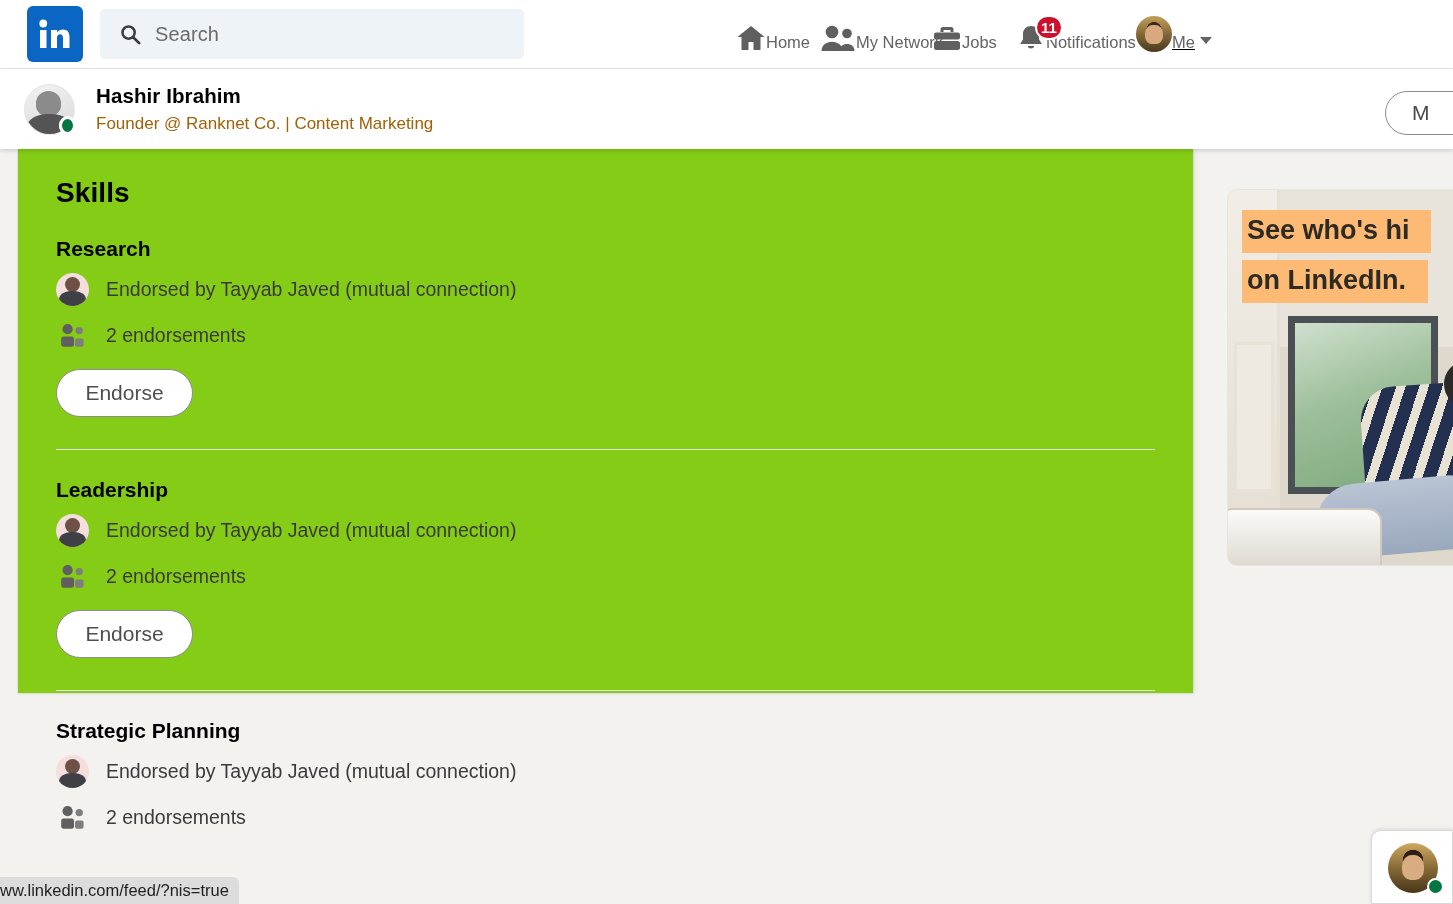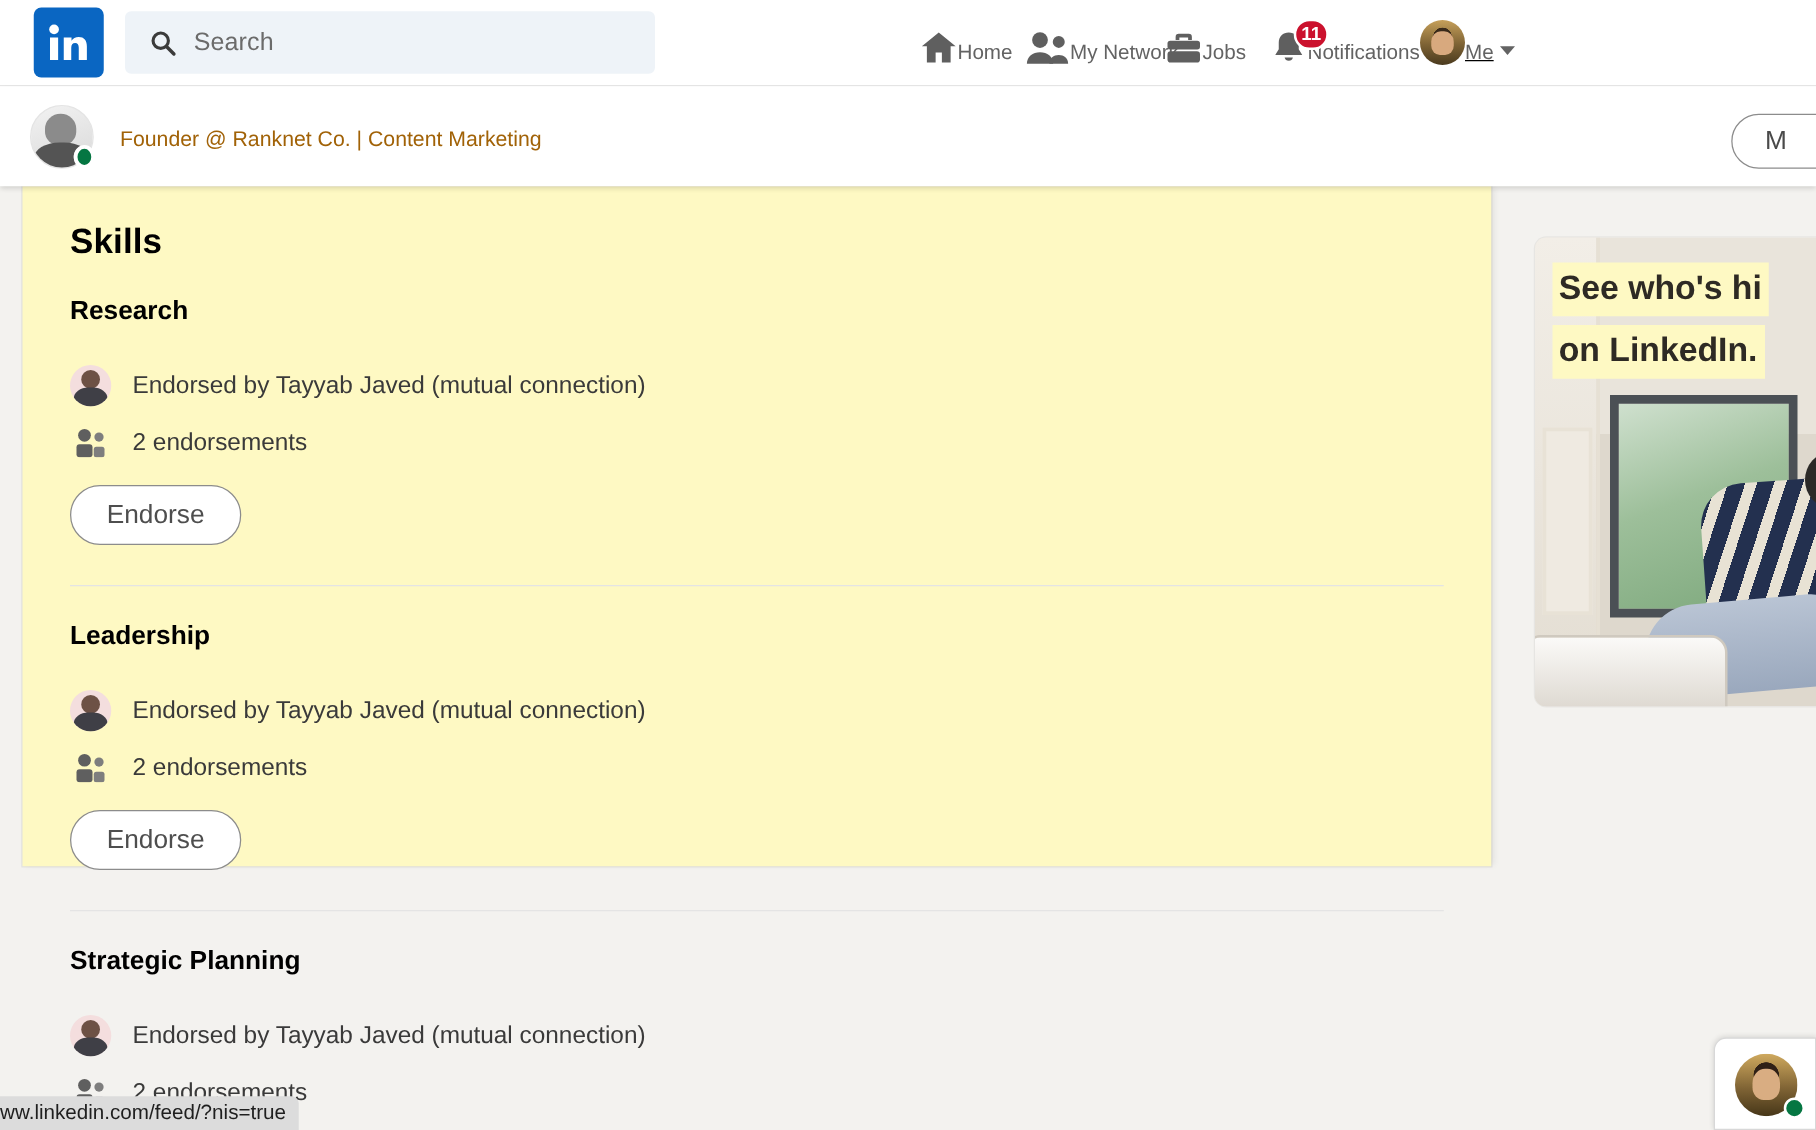--- a/index.html
+++ b/index.html
@@ -139,35 +139,35 @@
     border: 1.6px solid #8c8c8c; border-radius: 24px;
     background: #fff; color: #4a4a4a;
     font-size: 21px;
     display: flex; align-items: center; justify-content: flex-start;
   }
 
   
   .content-card {
     position: absolute; top: 149px; left: 18px;
     width: 1175px; height: 544px;
-    background: #fef9c3;
+    background: #84cc16;
     box-shadow: 0 0 0 1px rgba(0,0,0,.06), 2px 0 5px rgba(0,0,0,.07);
   }
   .skills-title {
     margin: 28px 0 0 38px;
     font-size: 28px; font-weight: bold; color: #000; letter-spacing: .1px;
   }
   .skill-block { padding: 0 59px 0 38px; }
   .skill-name {
     font-size: 21px; font-weight: bold; color: #000;
     margin-top: 28px;
   }
   .endorse-row {
     display: flex; align-items: center;
-    margin-top: 31px;
+    margin-top: 12px;
   }
   .endorser-av {
     width: 33px; height: 33px; border-radius: 50%;
     background: #f4dede; position: relative; overflow: hidden;
     flex: 0 0 auto;
   }
   .endorser-av::before {
     content: ""; position: absolute; left: 27%; top: 13%;
     width: 46%; height: 46%; border-radius: 50%;
     background: #6d5145;
@@ -247,26 +247,26 @@
   }
   .ad-laptop {
     position: absolute; left: -6px; top: 318px;
     width: 160px; height: 62px;
     background: linear-gradient(180deg,#fbfaf8,#ddd8d0);
     border-radius: 10px 14px 0 0;
     border: 2px solid #cfc9bf;
   }
   .ad-line {
     position: absolute; left: 14px;
-    background: #fef9c3;
+    background: #fdba74;
     color: #2e2a24;
     font-weight: bold;
     font-size: 27px;
     line-height: 1;
-    padding: 7px 6px 9px 5px;
+    padding: 7px 22px 9px 5px;
     white-space: nowrap;
   }
   .ad-line1 { top: 20px; }
   .ad-line2 { top: 70px; text-align: right; }
 
   
   .msg-overlay {
     position: absolute; right: 0px; bottom: 0px;
     width: 82px; height: 74px;
     background: #ffffff;
@@ -394,20 +394,21 @@
 </div>
 
 <div class="profilebar">
   <div class="pb-avatar">
     <span class="face"></span>
     <span class="online-dot">
         <i></i>
       </span>
   </div>
   <div class="pb-text">
+    <div class="pb-name">Hashir Ibrahim</div>
     <div class="pb-head">Founder @ Ranknet Co. | Content Marketing</div>
   </div>
   <div class="pb-msg">M</div>
 </div>
 
 <div class="content-card">
 
   <div class="skills-title">Skills</div>
 
   <div class="skill-block">

